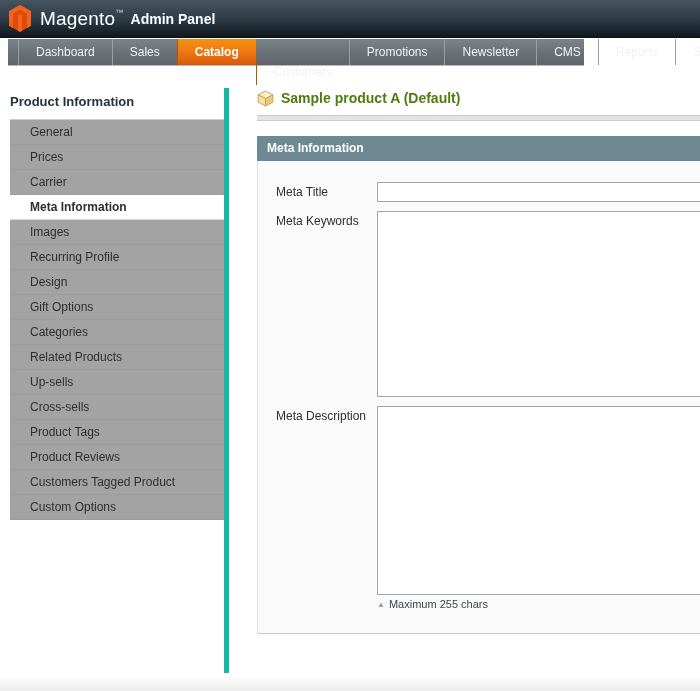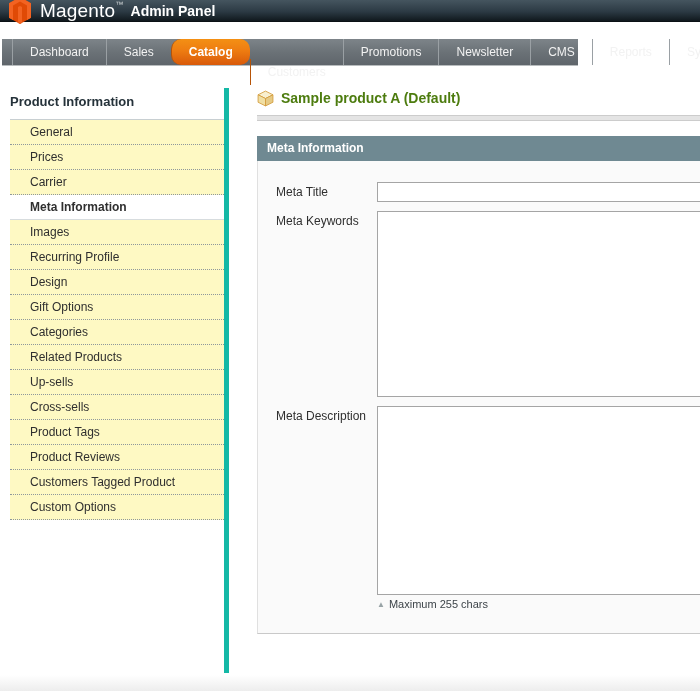--- a/index.html
+++ b/index.html
@@ -1,45 +1,45 @@
 <!DOCTYPE html>
 <html><head>
 <meta charset="utf-8">
 <style>
   * { margin:0; padding:0; box-sizing:border-box; }
   html,body { width:700px; height:691px; overflow:hidden; background:#fff;
               font-family:"Liberation Sans", sans-serif; font-size:12px; color:#2f2f2f; }
 
   
-  .app-header { position:absolute; left:0; top:0; width:700px; height:22px;
+  .app-header { position:absolute; left:0; top:0; width:700px; height:38px;
     background:linear-gradient(#45555f 0%, #2c3a44 55%, #10181d 100%);
     border-bottom:1px solid #0b1115; display:flex; align-items:center; }
   .logo { margin:0 8px 0 8px; display:block; }
   .brand { color:#fff; font-size:19px; letter-spacing:0.2px; }
   .brand sup { font-size:8px; vertical-align:top; color:#cfd4d6; }
   .brand-sub { color:#fff; font-weight:bold; font-size:14px; margin-left:7px; }
 
   
-  .navbar { position:absolute; left:2px; top:39px; width:576px; height:27px;
+  .navbar { position:absolute; left:8px; top:39px; width:576px; height:27px;
     background:linear-gradient(#7d8489 0%, #6b7277 50%, #5f656b 100%);
     border-bottom:1px solid #b8bcbe; }
   .navbar ul { list-style:none; display:flex; height:100%; padding-left:10px; }
   .navbar li { height:100%; line-height:26px; padding:0 17px; color:#f2f2f2;
     border-left:1px solid #9aa0a4; cursor:pointer; white-space:nowrap; }
   .navbar li:last-child { border-right:1px solid #9aa0a4; }
   .navbar li.active { background:linear-gradient(#f49014 0%, #ee7c11 45%, #d85909 100%);
-    font-weight:bold; color:#fff; border-left-color:#b65408;border-radius:10px; }
+    font-weight:bold; color:#fff; border-left-color:#b65408; }
   .navbar li.active + li { border-left-color:#b65408;margin-top:20px; }
 
   
   .sidebar { position:absolute; left:10px; top:88px; width:219px; min-height:585px;
     border-right:5px solid #14b8a6; }
   .sidebar-title { font-size:13px; font-weight:bold; color:#25323a; padding:6px 0 10px 0; }
   .side-menu { list-style:none; border-top:1px solid #c8cfd2; }
-  .side-menu li { background:#fef9c3; line-height:24px; padding-left:20px;
+  .side-menu li { background:#a3a3a3; line-height:24px; padding-left:20px;
     border-bottom:1px dotted #8f989b; cursor:pointer; color:#2f2f2f; }
   .side-menu li.active { background:transparent; font-weight:bold;
     border-bottom:1px solid #d7dcde; }
 
   
   .main { position:absolute; left:257px; top:88px; width:560px; }
   .page-title { display:flex; align-items:center; height:20px; }
   .page-title .cube { margin-right:7px; }
   .page-title h2 { font-size:14px; font-weight:bold; color:#4d7c0f; }
   .divider-bar { margin-top:7px; height:6px; background:#e4e4e4;

